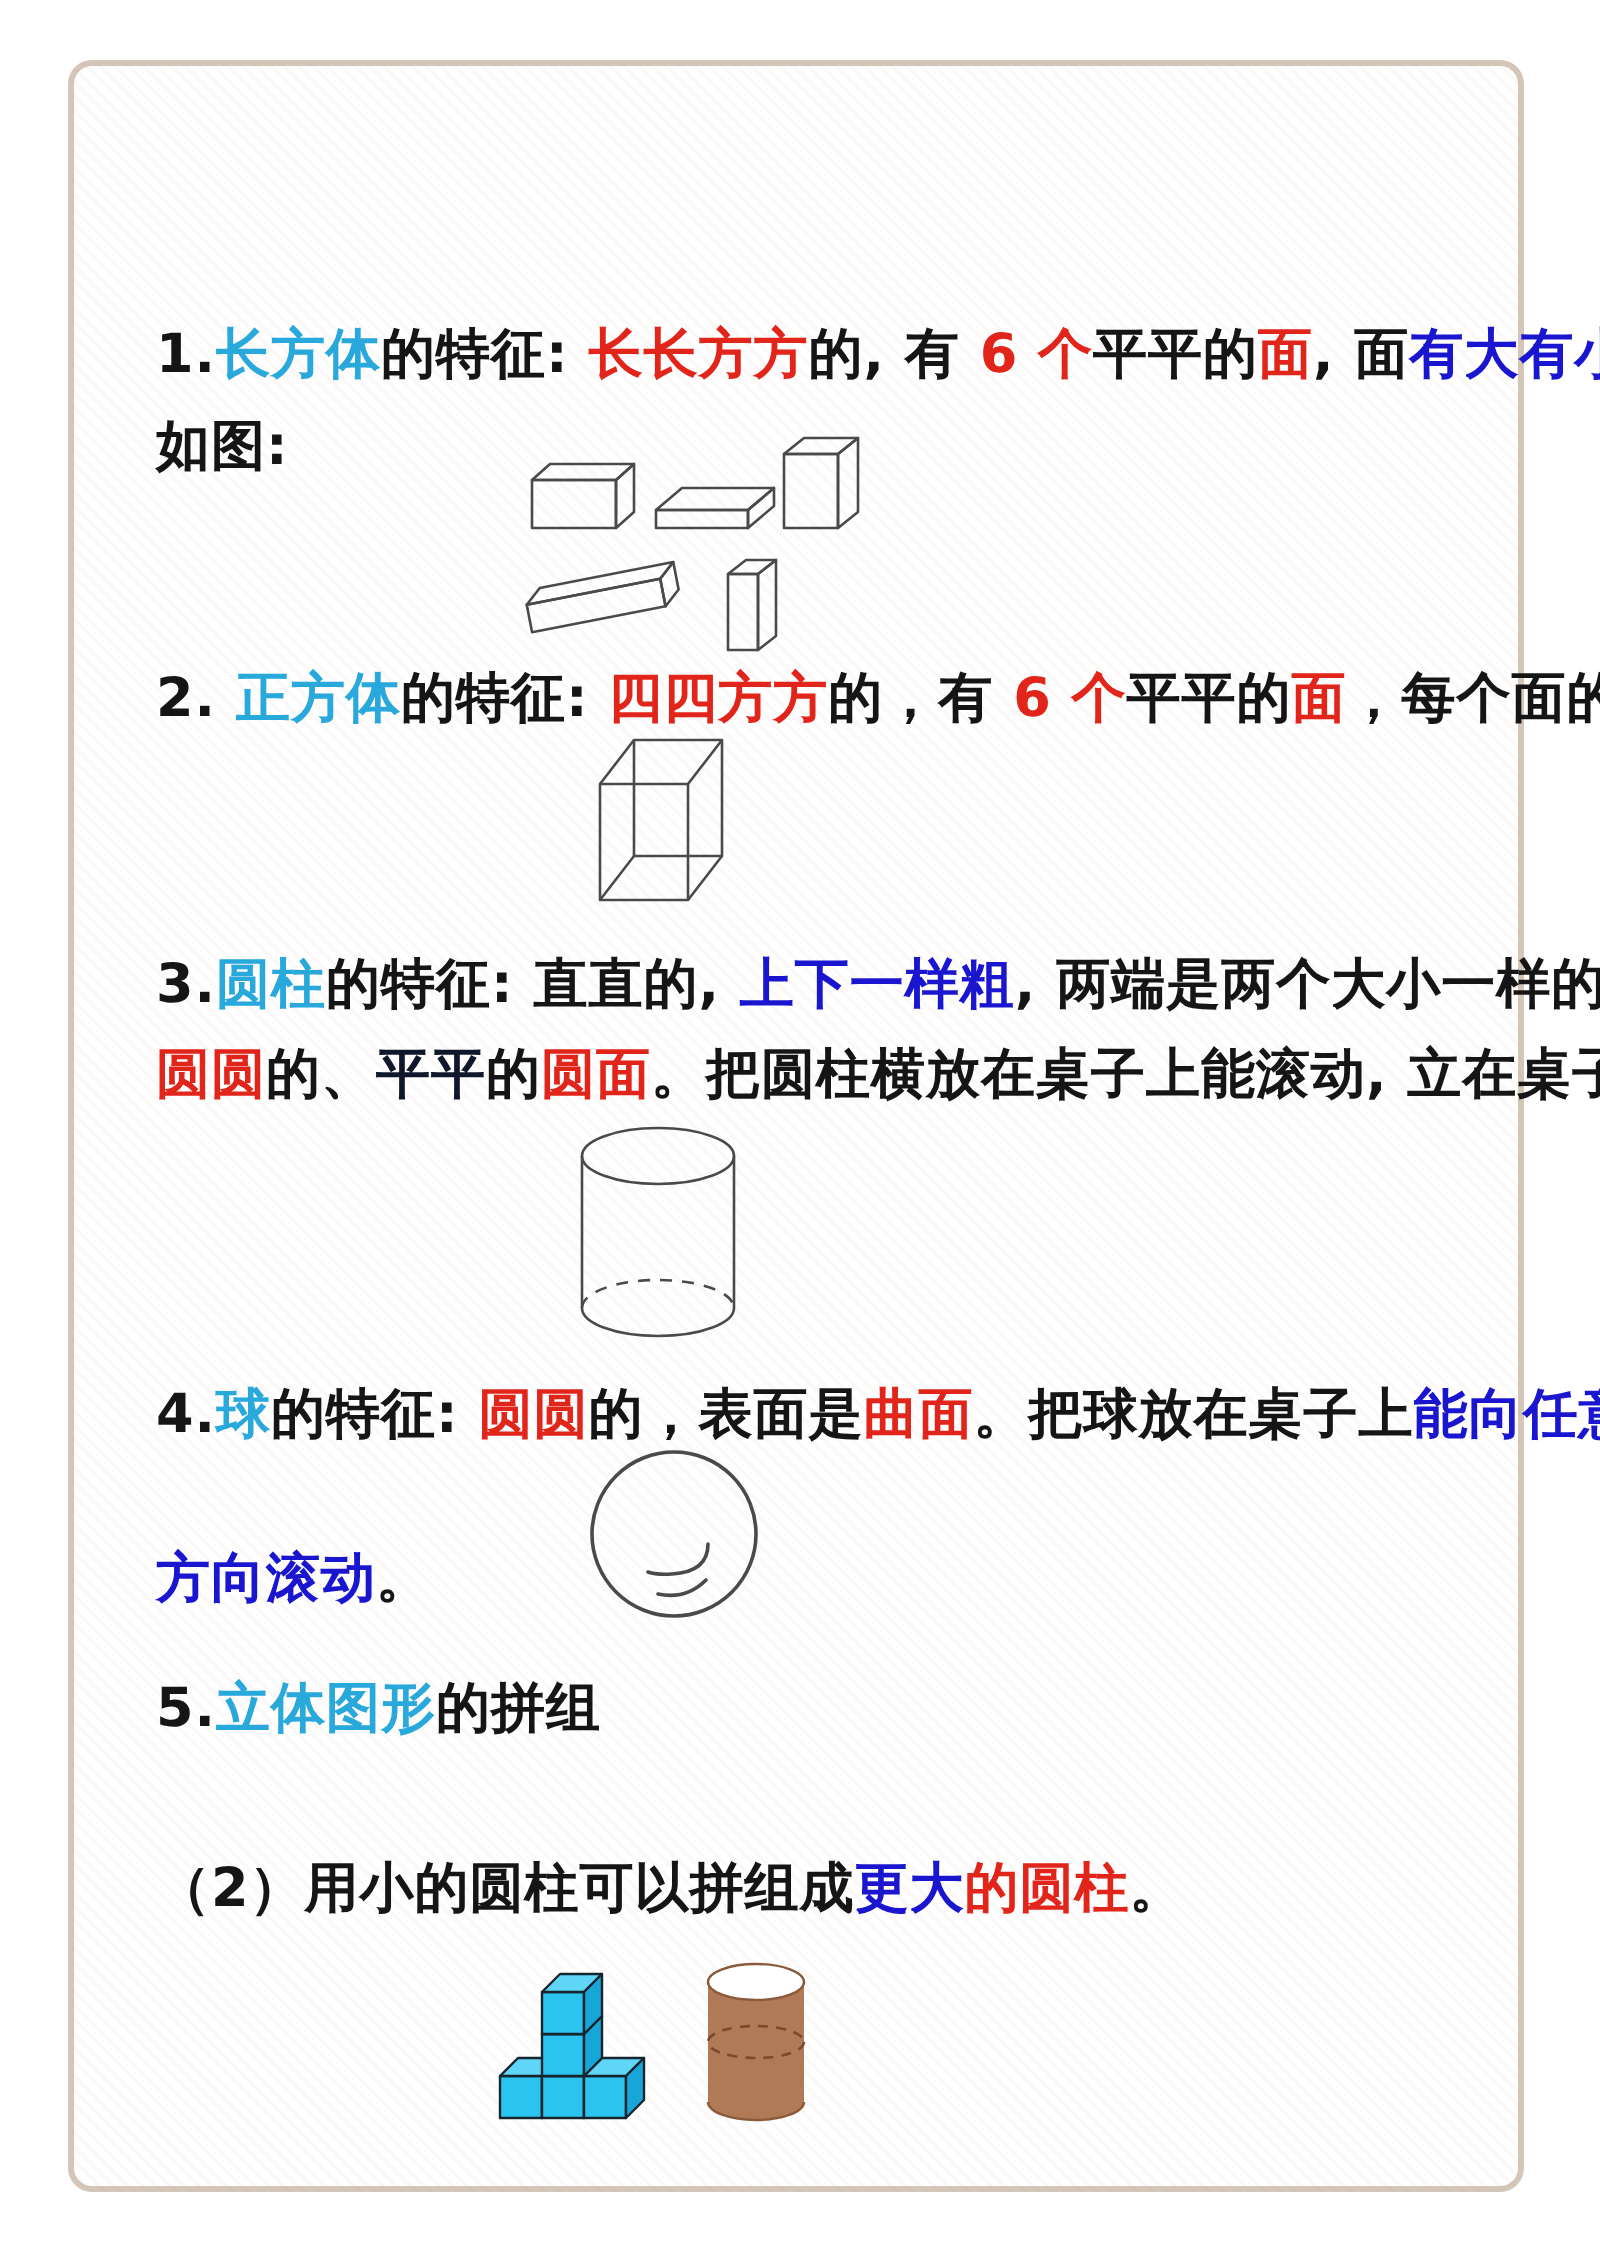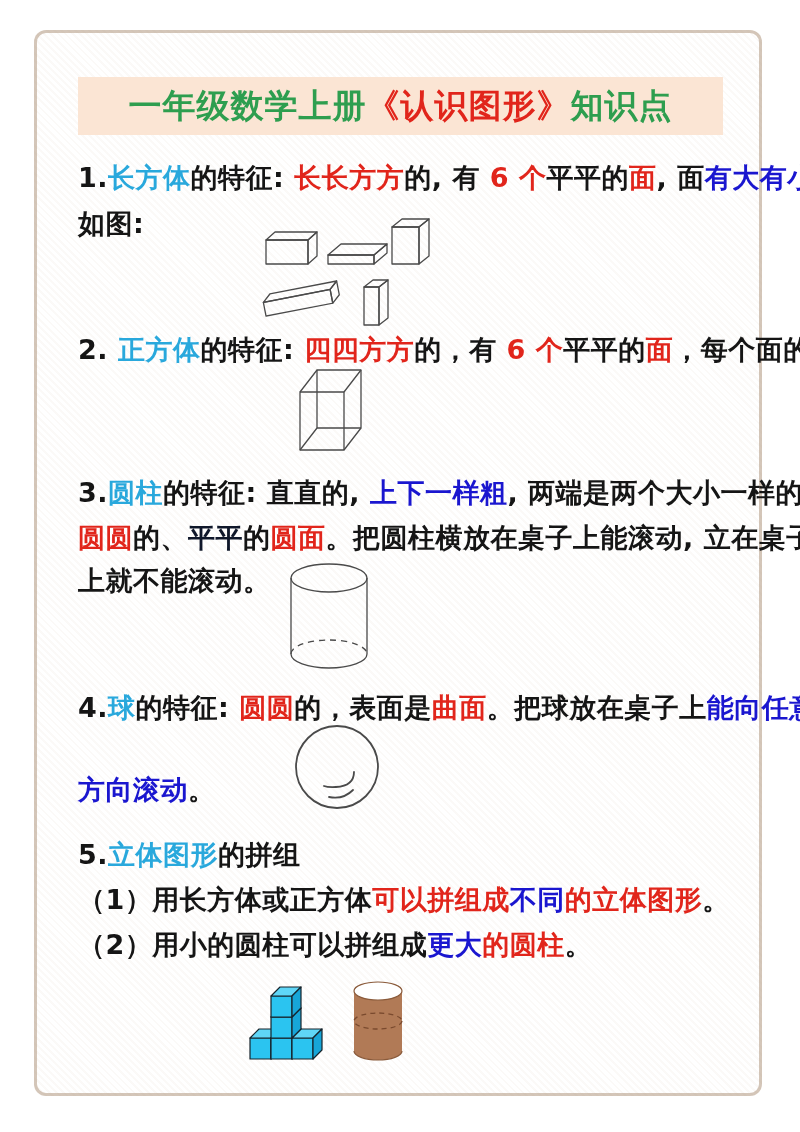--- a/index.html
+++ b/index.html
@@ -48,23 +48,20 @@
   .f-stack    { left:244px; top:986px; }
   .f-bigcyl   { left:352px; top:980px; }
 </style>
 </head>
 <body>
 
 <div class="page">
 
   <div class="frame"></div>
 
-  <div class="banner" style="background: rgb(251, 229, 212);">
-    <div class="banner-text"><span style="color: rgb(46, 158, 79);">一年级数学上册</span><span style="color: rgb(225, 37, 27);">《认识图形》</span><span style="color: rgb(46, 158, 79);">知识点</span></div>
-  </div>
 
   <div class="line l-s1a"><span style="color: rgb(21, 21, 21);">1.</span><span style="color: rgb(41, 168, 220);">长方体</span><span style="color: rgb(21, 21, 21);">的特征: </span><span style="color: rgb(225, 37, 27);">长长方方</span><span style="color: rgb(21, 21, 21);">的, 有 </span><span style="color: rgb(225, 37, 27);">6 个</span><span style="color: rgb(21, 21, 21);">平平的</span><span style="color: rgb(225, 37, 27);">面</span><span style="color: rgb(21, 21, 21);">, 面</span><span style="color: rgb(26, 22, 207);">有大有小</span></div>
   <div class="line l-s1b"><span style="color: rgb(21, 21, 21);">如图:</span></div>
 
   <svg class="fig f-cuboids" width="200" height="112" viewBox="0 0 200 112" fill="none" stroke="#4a4a4a" stroke-width="1.3" stroke-linejoin="round">
 
     <path d="M14,26 h42 v24 h-42 z"></path>
       <path d="M14,26 l9,-8 h42 l-9,8 z"></path>
       <path d="M56,26 l9,-8 v24 l-9,8 z"></path>
 
@@ -90,40 +87,38 @@
   <div class="line l-s2a"><span style="color: rgb(21, 21, 21);">2. </span><span style="color: rgb(41, 168, 220);">正方体</span><span style="color: rgb(21, 21, 21);">的特征: </span><span style="color: rgb(225, 37, 27);">四四方方</span><span style="color: rgb(21, 21, 21);">的，有 </span><span style="color: rgb(225, 37, 27);">6 个</span><span style="color: rgb(21, 21, 21);">平平的</span><span style="color: rgb(225, 37, 27);">面</span><span style="color: rgb(21, 21, 21);">，每个面的</span></div>
 
   <svg class="fig f-cube" width="70" height="95" viewBox="0 0 70 95" fill="none" stroke="#4a4a4a" stroke-width="1.3" stroke-linejoin="round">
     <path d="M4,30 h44 v58 h-44 z"></path>
     <path d="M21,8 h44 v58 h-44 z"></path>
     <path d="M4,30 L21,8 M48,30 L65,8 M4,88 L21,66 M48,88 L65,66"></path>
   </svg>
 
   <div class="line l-s3a"><span style="color: rgb(21, 21, 21);">3.</span><span style="color: rgb(41, 168, 220); text-align: right;">圆柱</span><span style="color: rgb(21, 21, 21);">的特征: 直直的, </span><span style="color: rgb(26, 22, 207);">上下一样粗</span><span style="color: rgb(21, 21, 21);">, 两端是两个大小一样的、</span></div>
   <div class="line l-s3b"><span style="color: rgb(225, 37, 27);">圆圆</span><span style="color: rgb(21, 21, 21);">的、</span><span style="color: #0f172a;">平平</span><span style="color: rgb(21, 21, 21);">的</span><span style="color: rgb(225, 37, 27);">圆面</span><span style="color: rgb(21, 21, 21);">。把圆柱横放在桌子上能滚动, 立在桌子</span></div>
-  <div class="line l-s3c"><span style="color: rgb(21, 21, 21);">上就不能滚动。</span></div>
 
   <svg class="fig f-cylinder" width="82" height="110" viewBox="0 0 82 110" fill="none" stroke="#4a4a4a" stroke-width="1.3">
     <ellipse cx="41" cy="17" rx="38" ry="14"></ellipse>
     <path d="M3,17 V93 M79,17 V93"></path>
     <path d="M3,93 A38,14 0 0 0 79,93"></path>
     <path d="M3,93 A38,14 0 0 1 79,93" stroke-dasharray="6 5"></path>
   </svg>
 
   <div class="line l-s4a"><span style="color: rgb(21, 21, 21);">4.</span><span style="color: rgb(41, 168, 220);">球</span><span style="color: rgb(21, 21, 21);">的特征: </span><span style="color: rgb(225, 37, 27);">圆圆</span><span style="color: rgb(21, 21, 21);">的，表面是</span><span style="color: rgb(225, 37, 27);">曲面</span><span style="color: rgb(21, 21, 21);">。把球放在桌子上</span><span style="color: rgb(26, 22, 207);">能向任意</span></div>
   <div class="line l-s4b"><span style="color: rgb(26, 22, 207);">方向滚动</span><span style="color: rgb(21, 21, 21);">。</span></div>
 
   <svg class="fig f-sphere" width="92" height="88" viewBox="0 0 92 88" fill="none" stroke="#4a4a4a" stroke-width="1.8" stroke-linecap="round">
     <circle cx="45" cy="43" r="41"></circle>
     <path d="M62,48 q0,14 -18,15 q-8,0.5 -12,-1"></path>
     <path d="M37,73 q14,3 24,-7"></path>
   </svg>
 
   <div class="line l-s5a"><span style="color: rgb(21, 21, 21);">5.</span><span style="color: rgb(41, 168, 220);">立体图形</span><span style="color: rgb(21, 21, 21);">的拼组</span></div>
-  <div class="line l-s5b"><span style="color: rgb(21, 21, 21);">（1）用长方体或正方体</span><span style="color: rgb(225, 37, 27);">可以拼组成</span><span style="color: rgb(26, 22, 207);">不同</span><span style="color: rgb(225, 37, 27);">的立体图形</span><span style="color: rgb(21, 21, 21);">。</span></div>
   <div class="line l-s5c"><span style="color: rgb(21, 21, 21);">（2）用小的圆柱可以拼组成</span><span style="color: rgb(26, 22, 207);">更大</span><span style="color: rgb(225, 37, 27);">的圆柱</span><span style="color: rgb(21, 21, 21);">。</span></div>
 
   <svg class="fig f-stack" width="92" height="82" viewBox="0 0 92 82" stroke="#16242c" stroke-width="1.2" stroke-linejoin="round">
 
     <g>
       <path d="M6,52 h21 v21 h-21 z" fill="#2bc4f0"></path>
         <path d="M6,52 l9,-9 h21 l-9,9 z" fill="#5fd6f7"></path>
         <path d="M27,52 l9,-9 v21 l-9,9 z" fill="#17a6d8"></path>
       <path d="M27,52 h21 v21 h-21 z" fill="#2bc4f0"></path>
         <path d="M27,52 l9,-9 h21 l-9,9 z" fill="#5fd6f7"></path>

